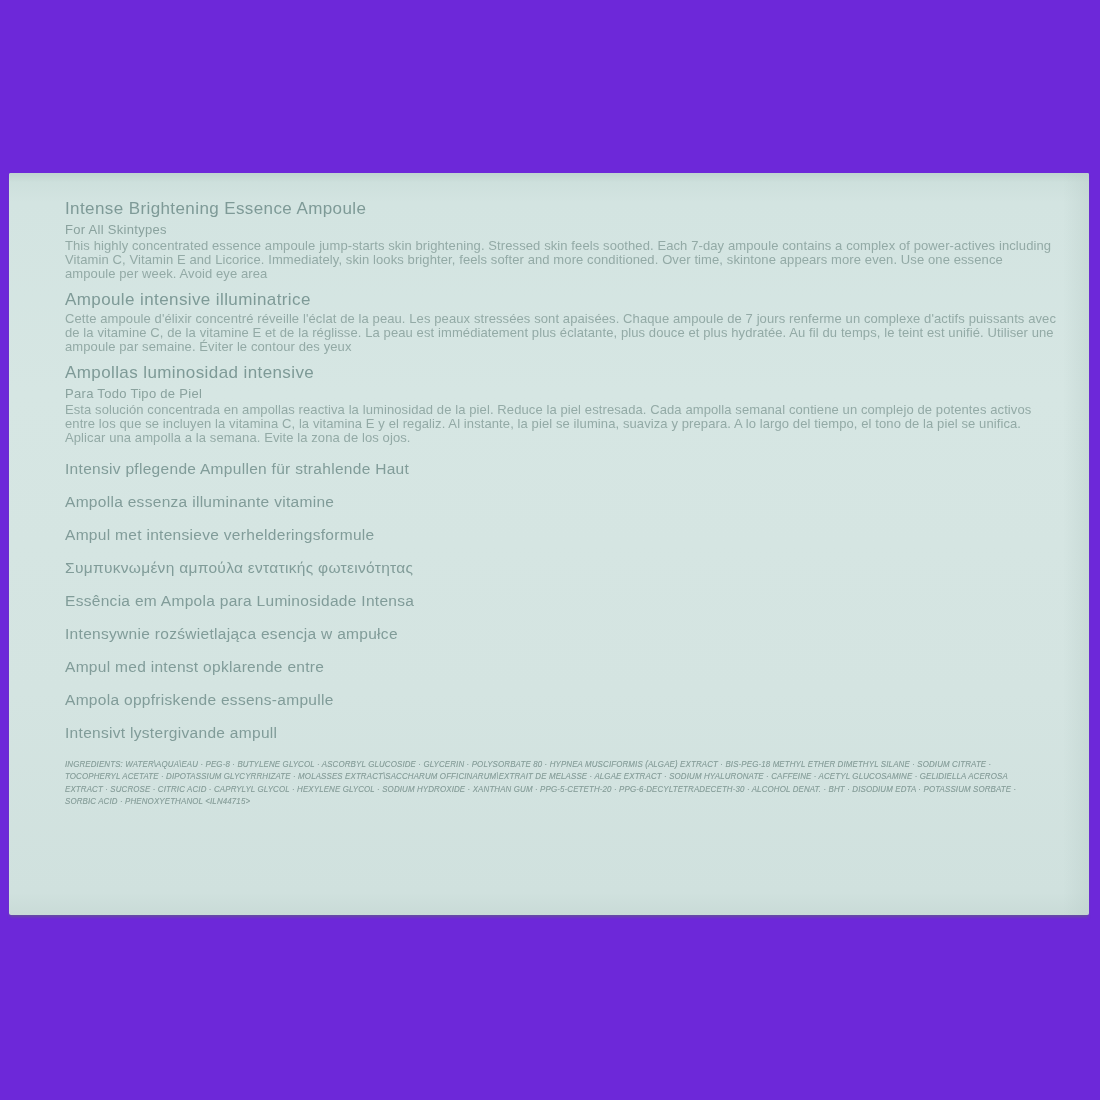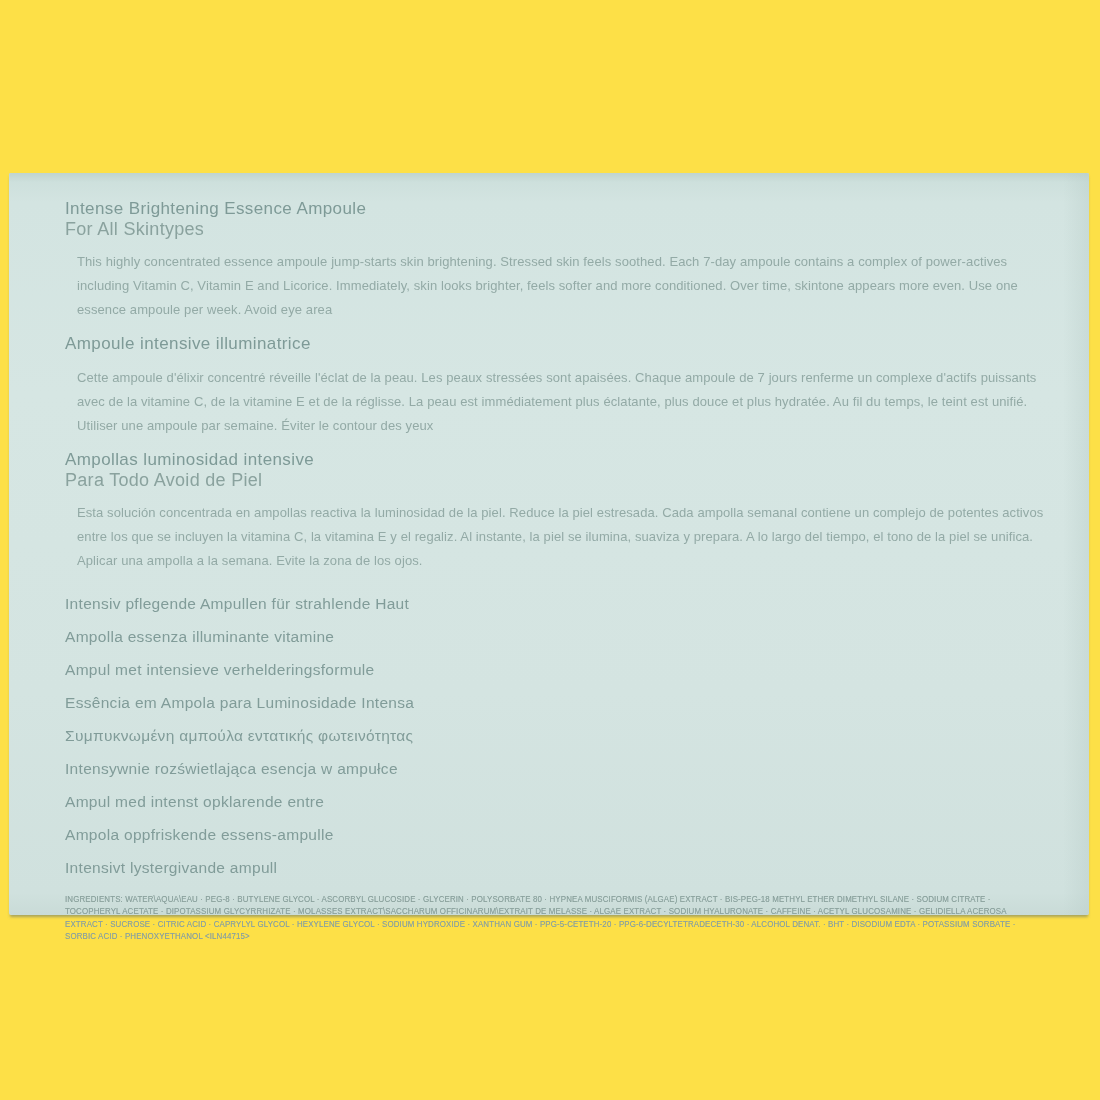--- a/index.html
+++ b/index.html
@@ -8,21 +8,21 @@
     width: 1100px;
     height: 1100px;
     background: #ffffff;
     font-family: "Liberation Sans", sans-serif;
     overflow: hidden;
   }
   .stage {
     position: relative;
     width: 1100px;
     height: 1100px;
-    background: #fde047;
+    background: #6d28d9;
   }
   
   .box {
     position: absolute;
     left: 9px;
     top: 173px;
     width: 1080px;
     height: 742px;
     background: linear-gradient(180deg, #cbdeda 0%, #d3e4e1 4%, #d6e6e3 30%, #d4e4e1 70%, #d0e1de 97%, #c9dbd7 100%);
     border-radius: 2px;
@@ -54,44 +54,45 @@
   .section { margin: 0 0 9px 0; }
   .sec-title {
     font-size: 17px;
     line-height: 20px;
     font-weight: 400;
     letter-spacing: 0.4px;
     color: #7e9a97;
     margin: 0 0 2px 0;
   }
   .sec-sub {
-    font-size: 18px;
+    font-size: 13px;
     line-height: 17px;
     letter-spacing: 0.3px;
     color: #8aa29e;
     margin: 0 0 1px 0;
   }
   .sec-body {
     font-size: 13px;
-    line-height: 24px;
+    line-height: 14px;
     letter-spacing: 0.1px;
     color: #93aaa6;
-    margin: 12px;
+    margin: 0;
     max-width: 992px;
   }
-  .lang-list { margin-top: 23px; }
+  .lang-list { margin-top: 16px; }
   .lang-line {
     font-size: 15.5px;
     line-height: 16px;
     letter-spacing: 0.3px;
     color: #819c99;
     margin: 0 0 17px 0;
   }
   .ingredients {
     color: #8ba29e;
+    font-style: italic;
   }
   .ing-line {
     font-size: 9px;
     line-height: 12.4px;
     letter-spacing: 0.15px;
     white-space: nowrap;
     transform: scaleX(0.88);
     transform-origin: left center;
     text-shadow: 0 0 0.6px rgba(139,162,158,0.7);
   }
@@ -109,30 +110,30 @@
         <p class="sec-body">This highly concentrated essence ampoule jump-starts skin brightening. Stressed skin feels soothed. Each 7-day ampoule contains a complex of power-actives including Vitamin C, Vitamin E and Licorice. Immediately, skin looks brighter, feels softer and more conditioned. Over time, skintone appears more even. Use one essence ampoule per week. Avoid eye area</p>
       </div>
 
       <div class="section">
         <div class="sec-title">Ampoule intensive illuminatrice</div>
         <p class="sec-body">Cette ampoule d'élixir concentré réveille l'éclat de la peau. Les peaux stressées sont apaisées. Chaque ampoule de 7 jours renferme un complexe d'actifs puissants avec de la vitamine C, de la vitamine E et de la réglisse. La peau est immédiatement plus éclatante, plus douce et plus hydratée. Au fil du temps, le teint est unifié. Utiliser une ampoule par semaine. Éviter le contour des yeux</p>
       </div>
 
       <div class="section">
         <div class="sec-title">Ampollas luminosidad intensive</div>
-        <div class="sec-sub">Para Todo Avoid de Piel</div>
+        <div class="sec-sub">Para Todo Tipo de Piel</div>
         <p class="sec-body">Esta solución concentrada en ampollas reactiva la luminosidad de la piel. Reduce la piel estresada. Cada ampolla semanal contiene un complejo de potentes activos entre los que se incluyen la vitamina C, la vitamina E y el regaliz. Al instante, la piel se ilumina, suaviza y prepara. A lo largo del tiempo, el tono de la piel se unifica. Aplicar una ampolla a la semana. Evite la zona de los ojos.</p>
       </div>
 
       <div class="lang-list">
         <div class="lang-line">Intensiv pflegende Ampullen für strahlende Haut</div>
         <div class="lang-line">Ampolla essenza illuminante vitamine</div>
         <div class="lang-line">Ampul met intensieve verhelderingsformule</div>
+        <div class="lang-line">Συμπυκνωμένη αμπούλα εντατικής φωτεινότητας</div>
         <div class="lang-line">Essência em Ampola para Luminosidade Intensa</div>
-        <div class="lang-line">Συμπυκνωμένη αμπούλα εντατικής φωτεινότητας</div>
         <div class="lang-line">Intensywnie rozświetlająca esencja w ampułce</div>
         <div class="lang-line">Ampul med intenst opklarende entre</div>
         <div class="lang-line">Ampola oppfriskende essens-ampulle</div>
         <div class="lang-line">Intensivt lystergivande ampull</div>
       </div>
 
       <div class="ingredients">
         <div class="ing-line">INGREDIENTS: WATER\AQUA\EAU · PEG-8 · BUTYLENE GLYCOL · ASCORBYL GLUCOSIDE · GLYCERIN · POLYSORBATE 80 · HYPNEA MUSCIFORMIS (ALGAE) EXTRACT · BIS-PEG-18 METHYL ETHER DIMETHYL SILANE · SODIUM CITRATE ·</div>
         <div class="ing-line">TOCOPHERYL ACETATE · DIPOTASSIUM GLYCYRRHIZATE · MOLASSES EXTRACT\SACCHARUM OFFICINARUM\EXTRAIT DE MELASSE · ALGAE EXTRACT · SODIUM HYALURONATE · CAFFEINE · ACETYL GLUCOSAMINE · GELIDIELLA ACEROSA</div>
         <div class="ing-line">EXTRACT · SUCROSE · CITRIC ACID · CAPRYLYL GLYCOL · HEXYLENE GLYCOL · SODIUM HYDROXIDE · XANTHAN GUM · PPG-5-CETETH-20 · PPG-6-DECYLTETRADECETH-30 · ALCOHOL DENAT. · BHT · DISODIUM EDTA · POTASSIUM SORBATE ·</div>

